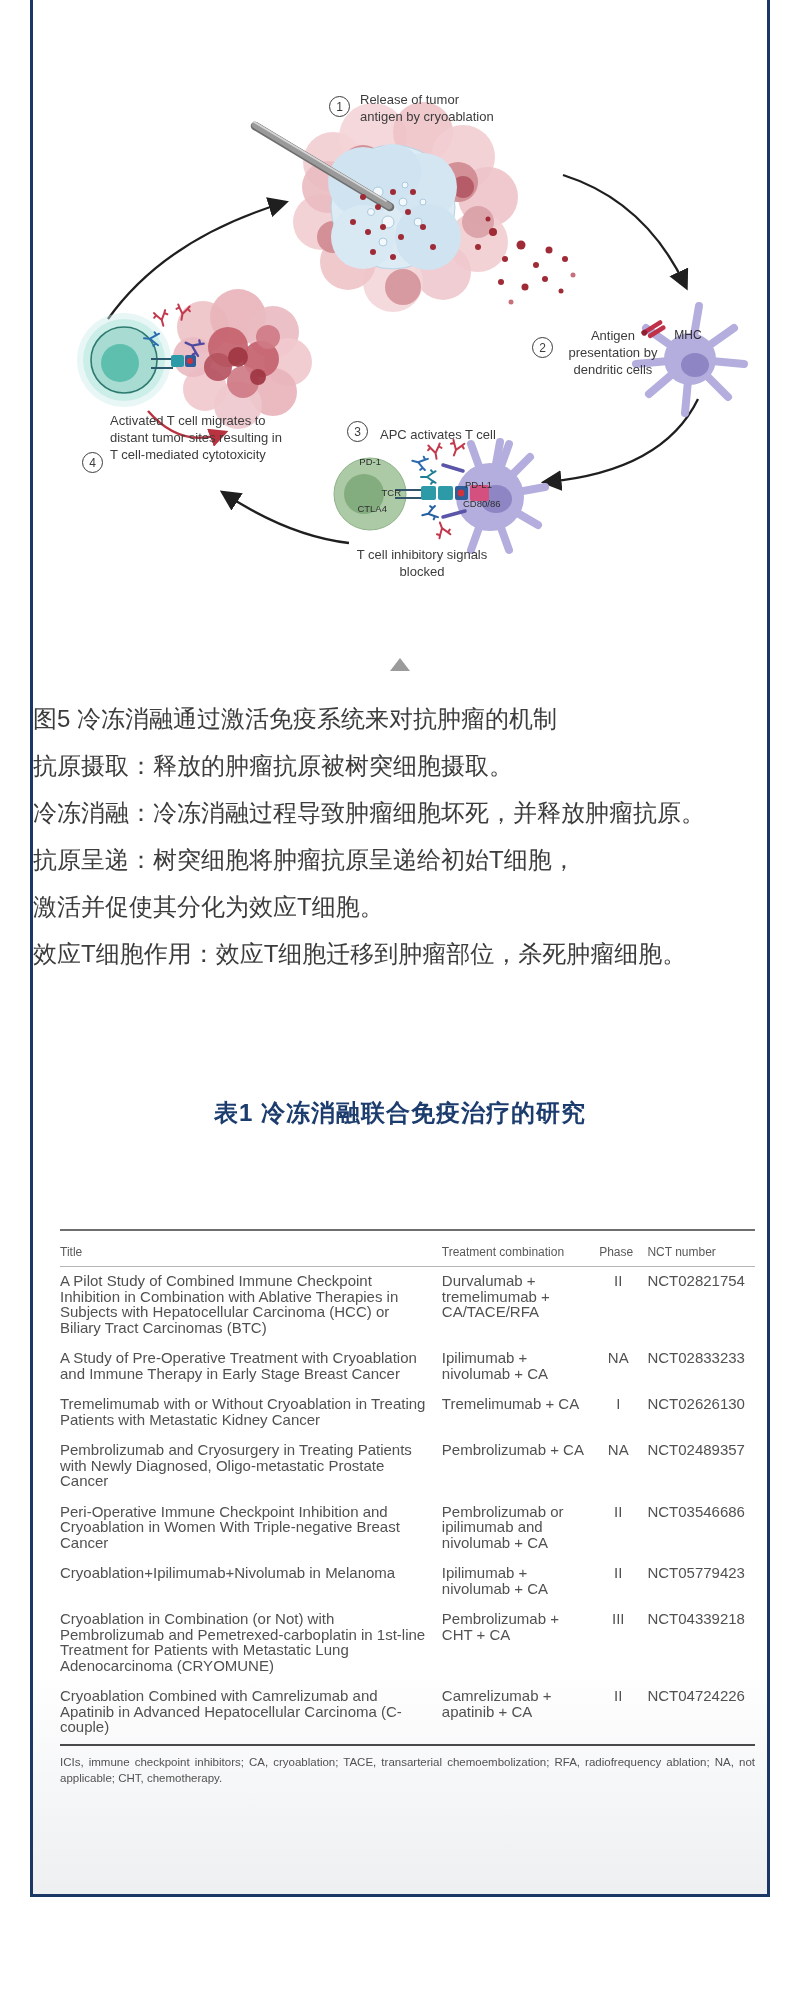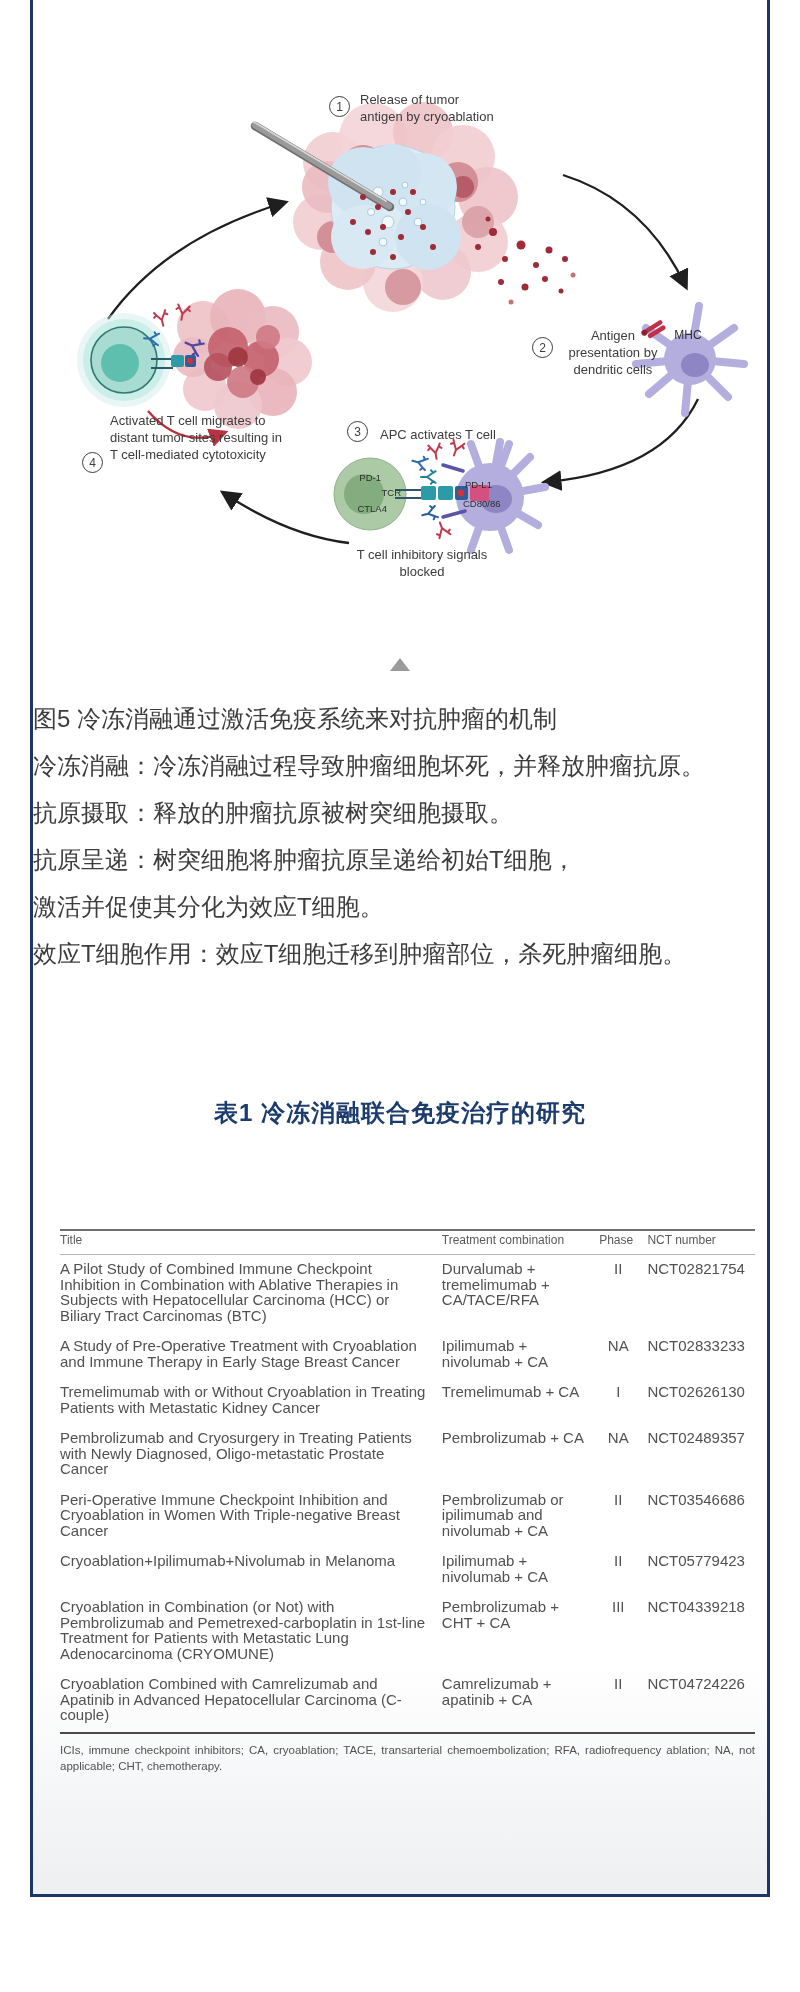--- a/index.html
+++ b/index.html
@@ -23,21 +23,21 @@
   
   .caption{margin-top:24px;font-size:24px;line-height:47px;color:#3c3c3c;}
   
   .tbl-title{margin:120px 0 0;text-align:center;font-size:24px;font-weight:bold;
              color:#1c3c6e;letter-spacing:1px;}
   
   .table-wrap{margin:100px 12px 0 27px;width:695px;}
   table.trials{width:100%;border-collapse:collapse;border-top:2px solid #6e6e6e;
                border-bottom:2px solid #4a4a4a;}
   table.trials th{font-weight:normal;font-size:12px;color:#595959;text-align:left;
-                  padding:2px 8px 7px 0;}
+                  padding:14px 8px 7px 0;}
   table.trials thead tr{border-bottom:1px solid #b5b5b5;}
   table.trials td{font-size:15px;color:#515151;line-height:15.5px;vertical-align:top;
                   padding:6px 10px 9px 0;}
   .col-t{width:56%;}.col-tr{width:23%;}.col-p{width:7%;}.col-n{width:14%;}
   td.phase,th.phase{text-align:center;padding-right:4px;}
   .footnote{margin:8px 0 0;font-size:11.5px;line-height:16px;color:#515151;text-align:justify;}
 </style>
 </head>
 <body>
 
@@ -248,34 +248,34 @@
       <div class="d-num" style="left:499px;top:340px;">2</div>
       <div class="d-label ctr" style="left:523px;top:330px;width:114px;">Antigen presentation by dendritic cells</div>
 
       <div class="d-num" style="left:314px;top:424px;">3</div>
       <div class="d-label" style="left:347px;top:429px;width:150px;">APC activates T cell</div>
 
       <div class="d-num" style="left:49px;top:455px;">4</div>
       <div class="d-label" style="left:77px;top:415px;width:172px;">Activated T cell migrates to distant tumor sites resulting in T cell-mediated cytotoxicity</div>
 
       <div class="d-cell-label ctr" style="left:630px;top:331px;width:50px;font-size:12px;">MHC</div>
-      <div class="d-cell-label rgt" style="left:318px;top:475px;width:30px;">PD-1</div>
+      <div class="d-cell-label rgt" style="left:318px;top:459px;width:30px;">PD-1</div>
       <div class="d-cell-label rgt" style="left:340px;top:490px;width:28px;">TCR</div>
       <div class="d-cell-label rgt" style="left:310px;top:506px;width:44px;">CTLA4</div>
       <div class="d-cell-label" style="left:432px;top:482px;width:40px;">PD-L1</div>
       <div class="d-cell-label" style="left:430px;top:501px;width:52px;">CD80/86</div>
       <div class="d-label ctr" style="left:318px;top:549px;width:142px;">T cell inhibitory signals blocked</div>
     </div>
 
     <div class="sep"></div>
 
     <div class="caption">
       <div>图5 冷冻消融通过激活免疫系统来对抗肿瘤的机制</div>
+      <div>抗原摄取：释放的肿瘤抗原被树突细胞摄取。</div>
       <div>冷冻消融：冷冻消融过程导致肿瘤细胞坏死，并释放肿瘤抗原。</div>
-      <div>抗原摄取：释放的肿瘤抗原被树突细胞摄取。</div>
       <div>抗原呈递：树突细胞将肿瘤抗原呈递给初始T细胞，</div>
       <div>激活并促使其分化为效应T细胞。</div>
       <div>效应T细胞作用：效应T细胞迁移到肿瘤部位，杀死肿瘤细胞。</div>
     </div>
 
     <h2 class="tbl-title">表1 冷冻消融联合免疫治疗的研究</h2>
 
     <div class="table-wrap">
       <table class="trials">
         <thead>

